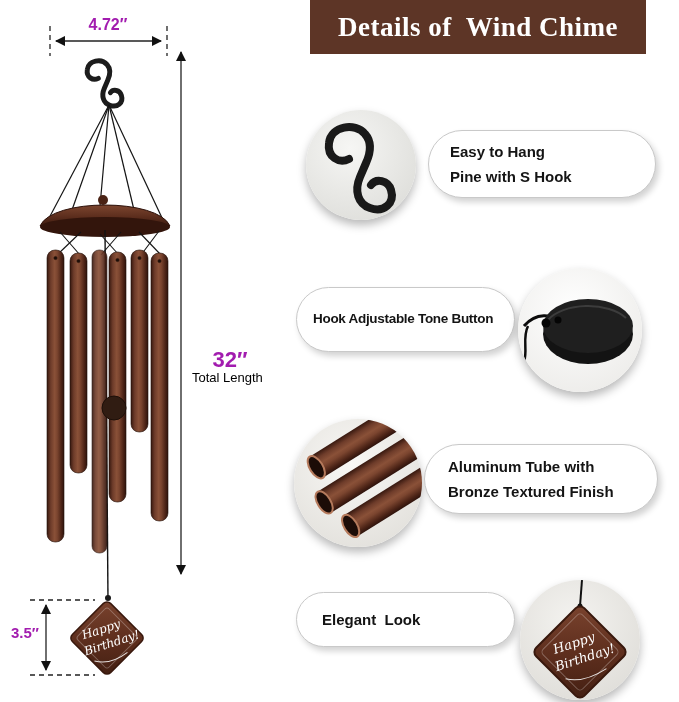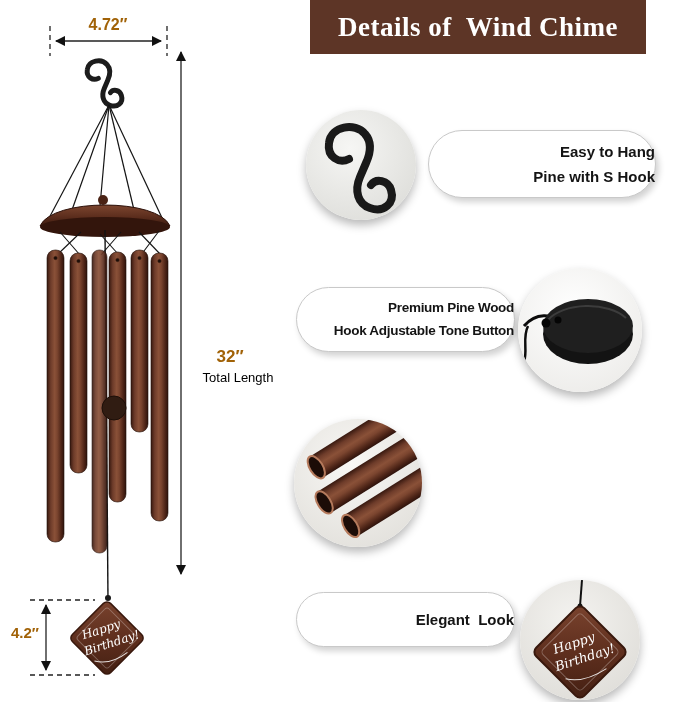--- a/index.html
+++ b/index.html
@@ -4,27 +4,27 @@
 <style>
   * { margin:0; padding:0; box-sizing:border-box; }
   html,body { background:#ffffff; font-family:"Liberation Sans", sans-serif; }
   .canvas { position:relative; width:679px; height:702px; background:#fff; overflow:hidden; }
 
   .banner { position:absolute; left:310px; top:0; width:336px; height:54px;
             background:#5d3526; display:flex; align-items:center; justify-content:center; }
   .banner .title { color:#fff; font-family:"Liberation Serif", serif; font-weight:700;
                    font-size:27px; white-space:pre; letter-spacing:.5px; }
 
-  .dim-label { position:absolute; font-weight:700; font-size:16px; color:#a16207; text-align:center; }
-  .dim-sub   { position:absolute; font-weight:400; font-size:13px; color:#000; text-align:center; }
+  .dim-label { position:absolute; font-weight:700; font-size:16px; color:#a21caf; text-align:center; }
+  .dim-sub   { position:absolute; font-weight:400; font-size:13px; color:#000; }
 
   .pill { position:absolute; background:#fff; border:1px solid #c9c9c9; border-radius:40px;
           box-shadow:3px 4px 6px rgba(0,0,0,0.18); display:flex; flex-direction:column;
           justify-content:center; gap:7px; }
-  .feat-line { font-weight:700; color:#141414; font-size:15px; line-height:1.2; white-space:pre;text-align:right; }
+  .feat-line { font-weight:700; color:#141414; font-size:15px; line-height:1.2; white-space:pre; }
   .pill-sm .feat-line { font-size:13.5px; letter-spacing:-0.3px; }
 
   .photo-circle { position:absolute; border-radius:50%; overflow:hidden;
                   box-shadow:0 5px 10px rgba(0,0,0,0.28); }
   svg { display:block; }
 </style>
 </head>
 <body>
 
 <div class="canvas">
@@ -123,43 +123,42 @@
       </g>
       <g transform="rotate(-18 107 638)" fill="#ffffff" font-family="'DejaVu Serif', serif" font-style="italic" text-anchor="middle">
         <text x="104" y="632" font-size="12">Happy</text>
         <text x="110" y="648" font-size="12">Birthday!</text>
         <path d="M 88,656 q 14,9 34,2" stroke="rgba(255,255,255,0.85)" stroke-width="1" fill="none"></path>
       </g>
     </g>
   </svg>
 
   <div class="dim-label" style="left:72px; top:16px; width:72px;">4.72″</div>
-  <div class="dim-label" style="left:200px; top:347px; width:60px; font-size:17px;">32″</div>
+  <div class="dim-label" style="left:200px; top:347px; width:60px; font-size:22px;">32″</div>
   <div class="dim-sub" style="left:192px; top:370px; width:92px;">Total Length</div>
-  <div class="dim-label" style="left:4px; top:624px; width:42px; font-size:15px;">4.2″</div>
+  <div class="dim-label" style="left:4px; top:624px; width:42px; font-size:15px;">3.5″</div>
 
   <div class="banner">
     <div class="title">Details of  Wind Chime</div>
   </div>
 
   <div class="photo-circle" style="left:306px; top:110px; width:110px; height:110px;
               background:radial-gradient(circle at 40% 35%, #f6f6f4, #d9d9d5);">
     <svg width="110" height="110" viewBox="0 0 110 110">
       <g transform="translate(-3,2)" fill="none" stroke="#191919" stroke-width="8" stroke-linecap="round">
         <path d="M 46,47 C 36,52 24,45 26,31 C 28,14 52,10 62,22 C 69,30 68,40 63,51 L 57,65 C 51,79 55,92 67,96 C 81,101 92,91 88,78 C 85,68 73,66 68,73"></path>
       </g>
     </svg>
   </div>
   <div class="pill" style="left:428px; top:130px; width:228px; height:68px; padding-left:21px;">
     <div class="feat-line">Easy to Hang</div>
     <div class="feat-line">Pine with S Hook</div>
   </div>
 
   <div class="pill pill-sm" style="left:296px; top:287px; width:219px; height:65px; padding-left:16px;">
-    <div class="feat-line">Premium Pine Wood</div>
     <div class="feat-line">Hook Adjustable Tone Button</div>
   </div>
   <div class="photo-circle" style="left:518px; top:268px; width:124px; height:124px;
               background:radial-gradient(circle at 45% 35%, #ffffff, #e9e8e5);">
     <svg width="124" height="124" viewBox="0 0 124 124">
       <path d="M 6,58 C 18,44 34,46 44,54" stroke="#0c0c0c" stroke-width="3" fill="none"></path>
       <path d="M 10,58 C 4,70 10,82 6,94" stroke="#0c0c0c" stroke-width="2.5" fill="none"></path>
       <ellipse cx="70" cy="66" rx="45" ry="30" fill="#131313"></ellipse>
       <ellipse cx="70" cy="58" rx="45" ry="27" fill="#1f1f1f"></ellipse>
       <path d="M 30,52 A 44,24 0 0 1 108,50" stroke="#3c3c3c" stroke-width="2" fill="none"></path>
@@ -184,20 +183,24 @@
       <g transform="rotate(-32 64 64)">
         <rect x="36" y="16" width="120" height="25" fill="url(#tubeH)"></rect>
         <ellipse cx="37" cy="28.5" rx="6.5" ry="12.5" fill="#1c0c07" stroke="#b57a5c" stroke-width="2"></ellipse>
         <rect x="24" y="50" width="130" height="25" fill="url(#tubeH)"></rect>
         <ellipse cx="25" cy="62.5" rx="6.5" ry="12.5" fill="#1c0c07" stroke="#b57a5c" stroke-width="2"></ellipse>
         <rect x="34" y="84" width="120" height="25" fill="url(#tubeH)"></rect>
         <ellipse cx="35" cy="96.5" rx="6.5" ry="12.5" fill="#1c0c07" stroke="#b57a5c" stroke-width="2"></ellipse>
       </g>
     </svg>
   </div>
+  <div class="pill" style="left:424px; top:444px; width:234px; height:70px; padding-left:23px;">
+    <div class="feat-line">Aluminum Tube with</div>
+    <div class="feat-line">Bronze Textured Finish</div>
+  </div>
 
   <div class="pill" style="left:296px; top:592px; width:219px; height:55px; padding-left:25px;">
     <div class="feat-line">Elegant  Look</div>
   </div>
   <div class="photo-circle" style="left:520px; top:580px; width:120px; height:120px;
               background:radial-gradient(circle at 45% 35%, #f4f3f0, #dbd9d4);">
     <svg width="120" height="120" viewBox="0 0 120 120">
       <defs>
         <linearGradient id="pendG2" x1="0" y1="0" x2="1" y2="1">
           <stop offset="0" stop-color="#7a432e"></stop>

